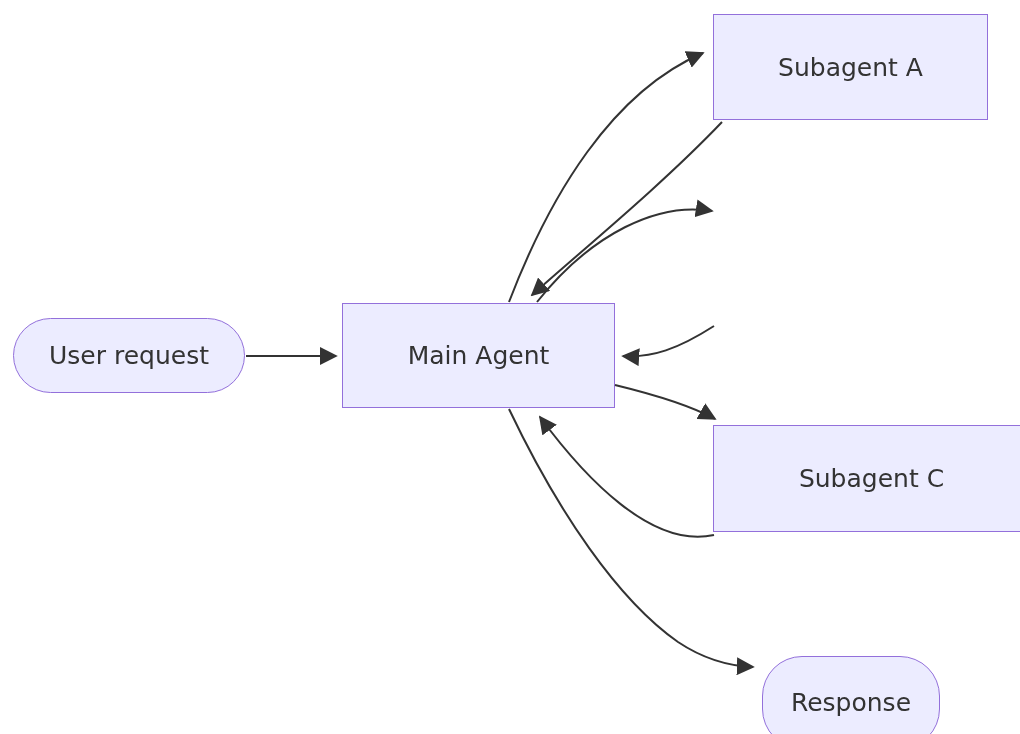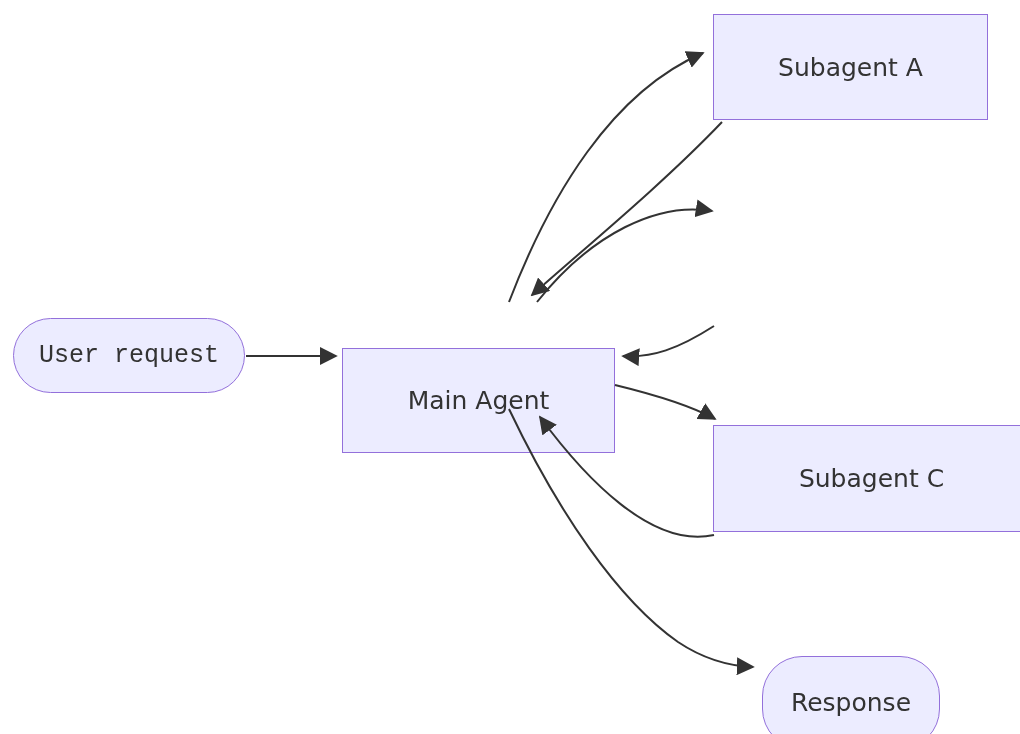--- a/index.html
+++ b/index.html
@@ -49,25 +49,25 @@
     white-space: nowrap;
   }
   .node.stadium { border-radius: 40px; }
   .node.rect { border-radius: 0; }
 </style>
 </head>
 <body>
 
 <div class="canvas">
 
-  <div class="node stadium" style="left:13px; top:318px; width:232px; height:75px;font-family:Liberation Mono, monospace;">
+  <div class="node stadium" style="left:13px; top:318px; width:232px; height:75px;">
     <span>User request</span>
   </div>
 
-  <div class="node rect" style="left:342px; top:303px; width:273px; height:105px;margin-top:45px;">
+  <div class="node rect" style="left:342px; top:303px; width:273px; height:105px;">
     <span>Main Agent</span>
   </div>
 
   <div class="node rect" style="left:713px; top:14px; width:275px; height:106px;">
     <span>Subagent A</span>
   </div>
 
 
   <div class="node rect" style="left:713px; top:425px; width:317px; height:107px;">
     <span>Subagent C</span>

